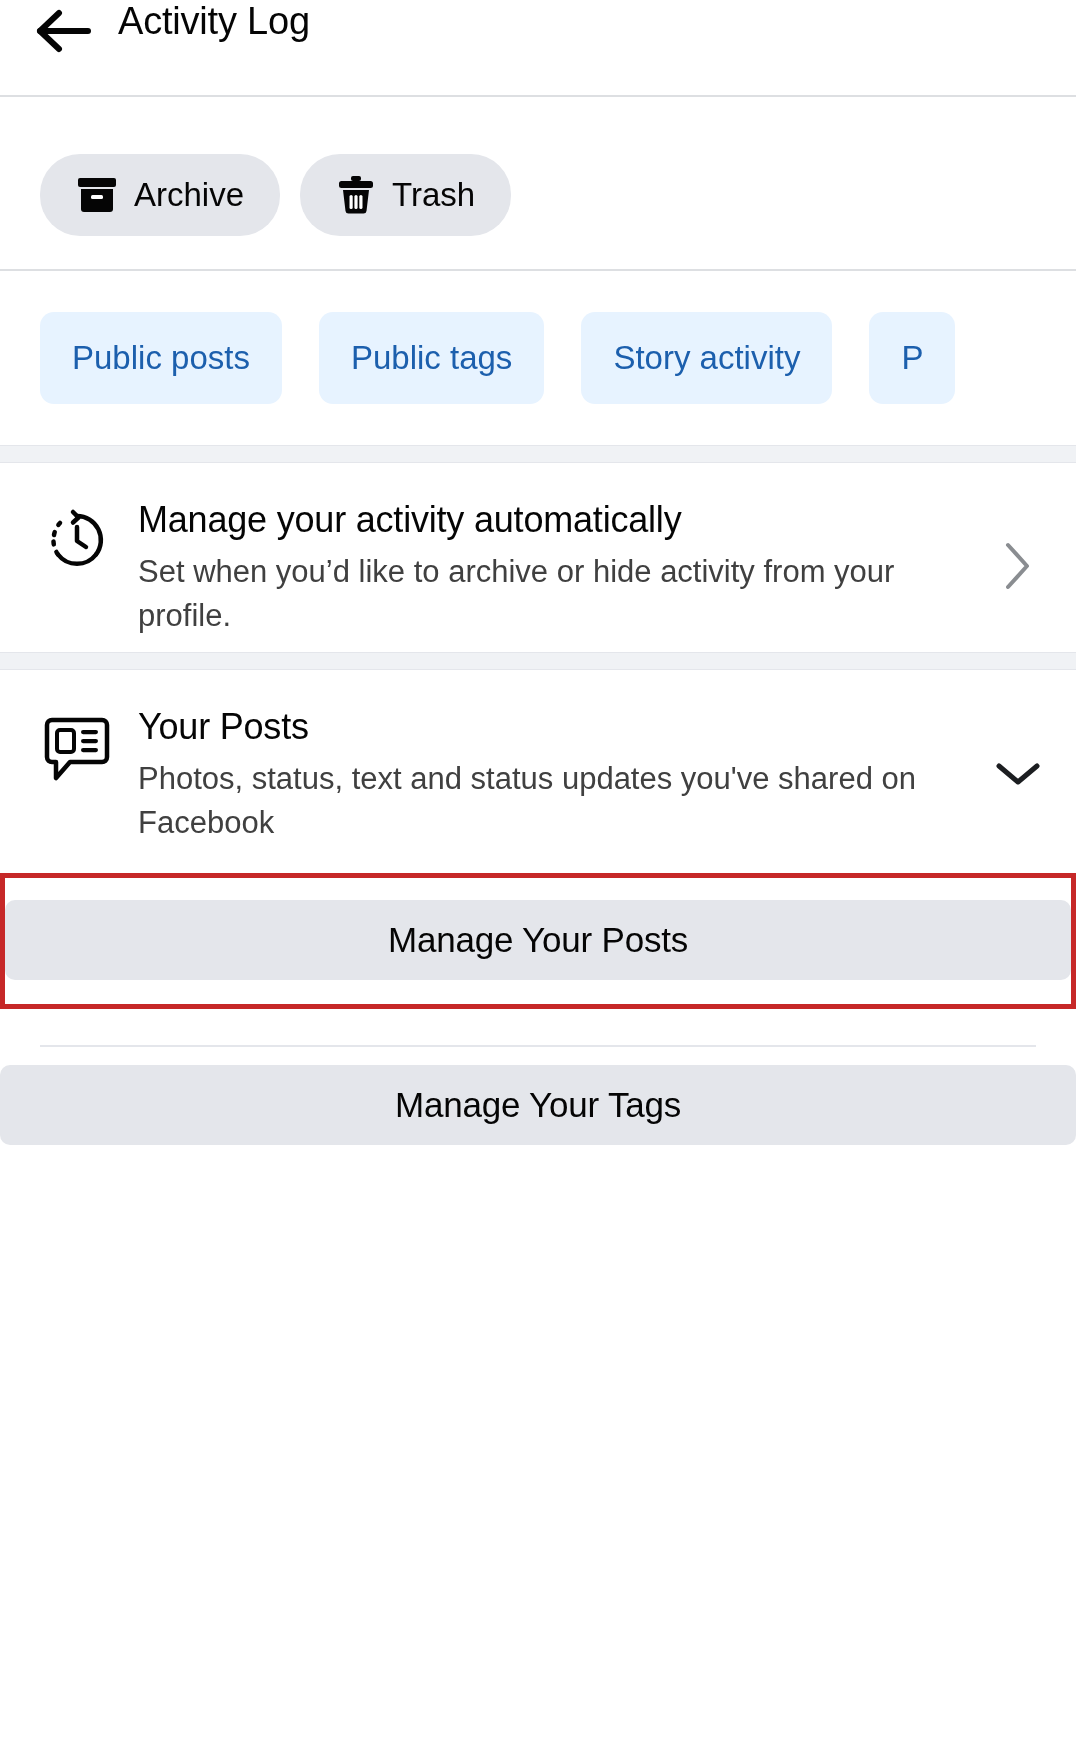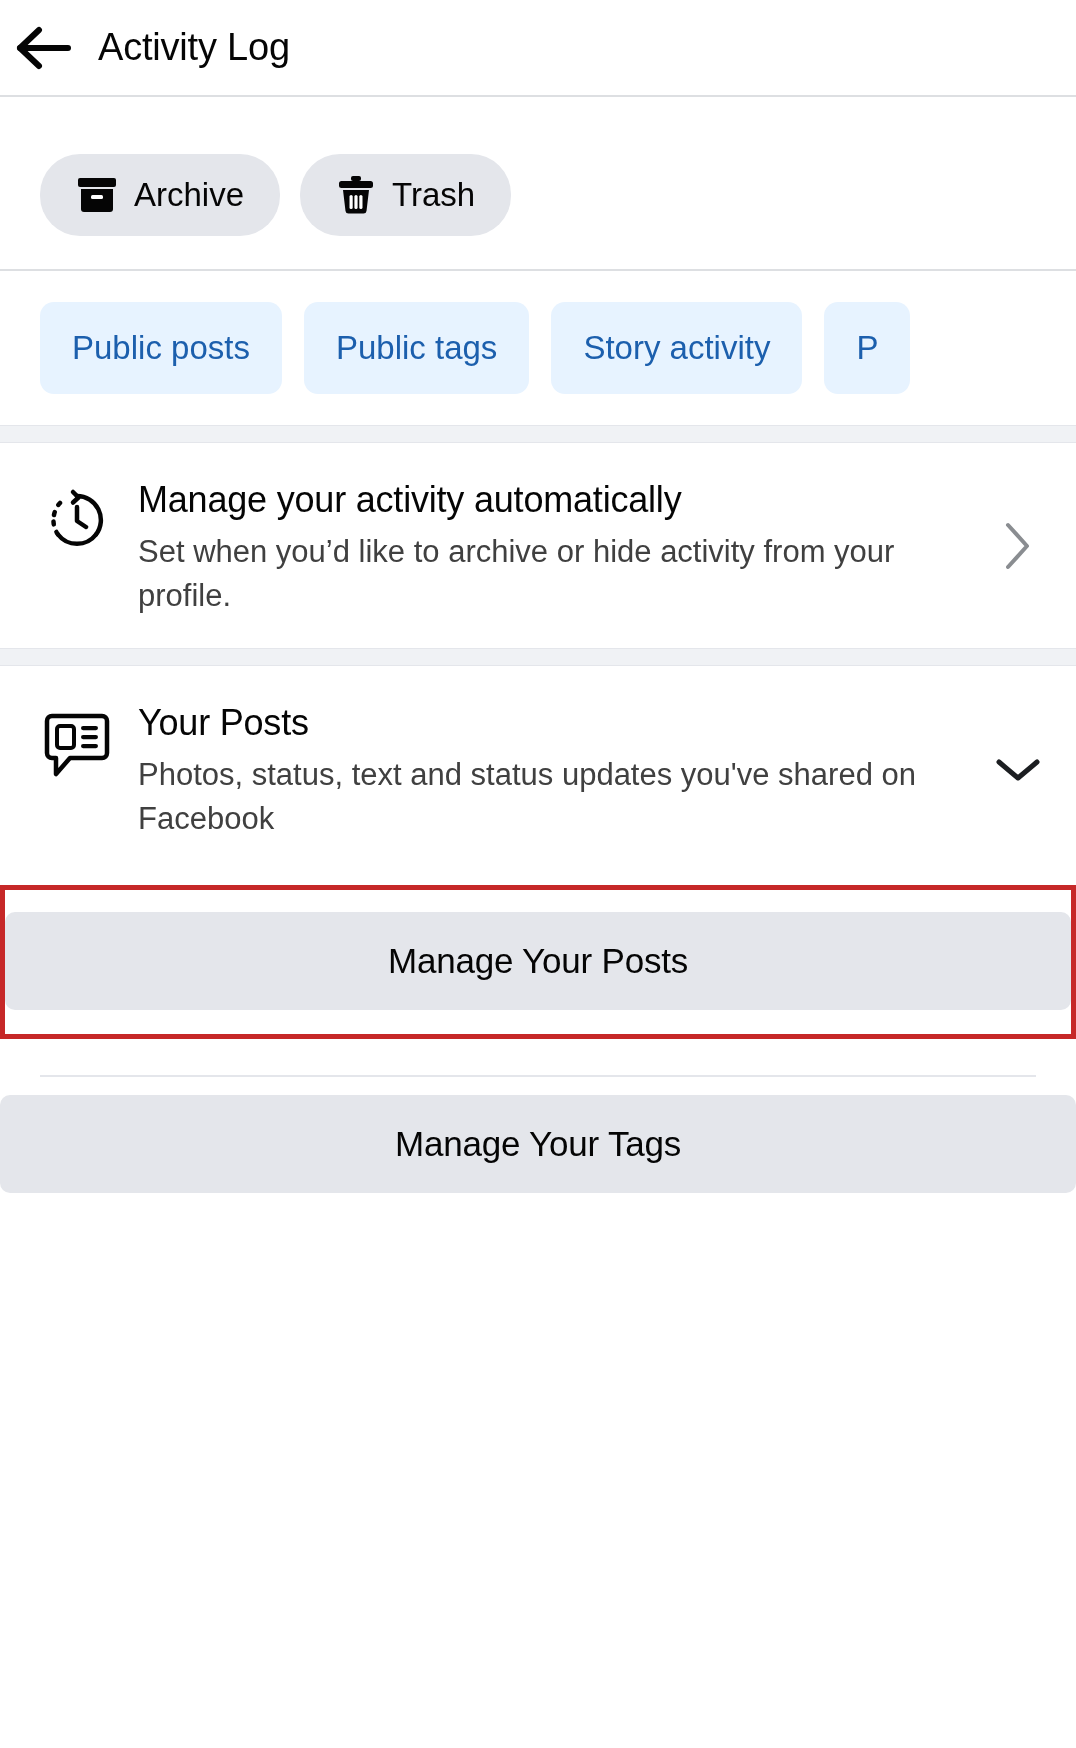--- a/index.html
+++ b/index.html
@@ -9,22 +9,22 @@
     background: #ffffff;
     font-family: "Liberation Sans", sans-serif;
     overflow: hidden;
   }
   body { position: relative; }
 
   
   .header {
     height: 97px;
     display: flex;
-    align-items: center;
-    padding-left: 14px;
+    align-items: flex-start;
+    padding-left: 34px;
     border-bottom: 2px solid #dddfe2;
     background: #fff;
   }
   .back-arrow {
     width: 62px;
     height: 62px;
     display: flex;
     align-items: center;
     justify-content: center;
     flex: 0 0 auto;
@@ -63,25 +63,25 @@
   }
   .pill-label {
     font-size: 33px;
     color: #050505;
     white-space: nowrap;
   }
   .pill-icon { display: flex; align-items: center; }
 
   
   .chips-row {
-    height: 154px;
+    height: 174px;
     display: flex;
     align-items: center;
     padding-left: 40px;
-    gap: 22px;
+    gap: 37px;
     background: #fff;
     overflow: hidden;
   }
   .chip {
     background: #e7f3ff;
     border-radius: 14px;
     height: 92px;
     display: flex;
     align-items: center;
     padding: 0 32px;
@@ -101,21 +101,21 @@
     background: #f0f2f5;
     border-top: 1px solid #e4e6eb;
     border-bottom: 1px solid #e4e6eb;
   }
 
   
   .srow {
     display: flex;
     align-items: flex-start;
     background: #fff;
-    padding: 34px 30px 30px 40px;
+    padding: 34px 30px 14px 40px;
     position: relative;
   }
   .srow-icon {
     width: 74px;
     flex: 0 0 74px;
     display: flex;
     justify-content: center;
     padding-top: 10px;
   }
   .srow-body {
@@ -148,21 +148,21 @@
   
   .manage-wrap {
     background: #fff;
     padding: 0 40px 0 40px;
   }
   .manage-btn {
     width: 100%;
     background: #e4e6eb;
     border: none;
     border-radius: 10px;
-    height: 98px;
+    height: 80px;
     font-size: 35px;
     color: #050505;
     font-family: "Liberation Sans", sans-serif;
     cursor: pointer;
     display: flex;
     align-items: center;
     justify-content: center;
     letter-spacing: -0.2px;
   }
   .highlight-box {

